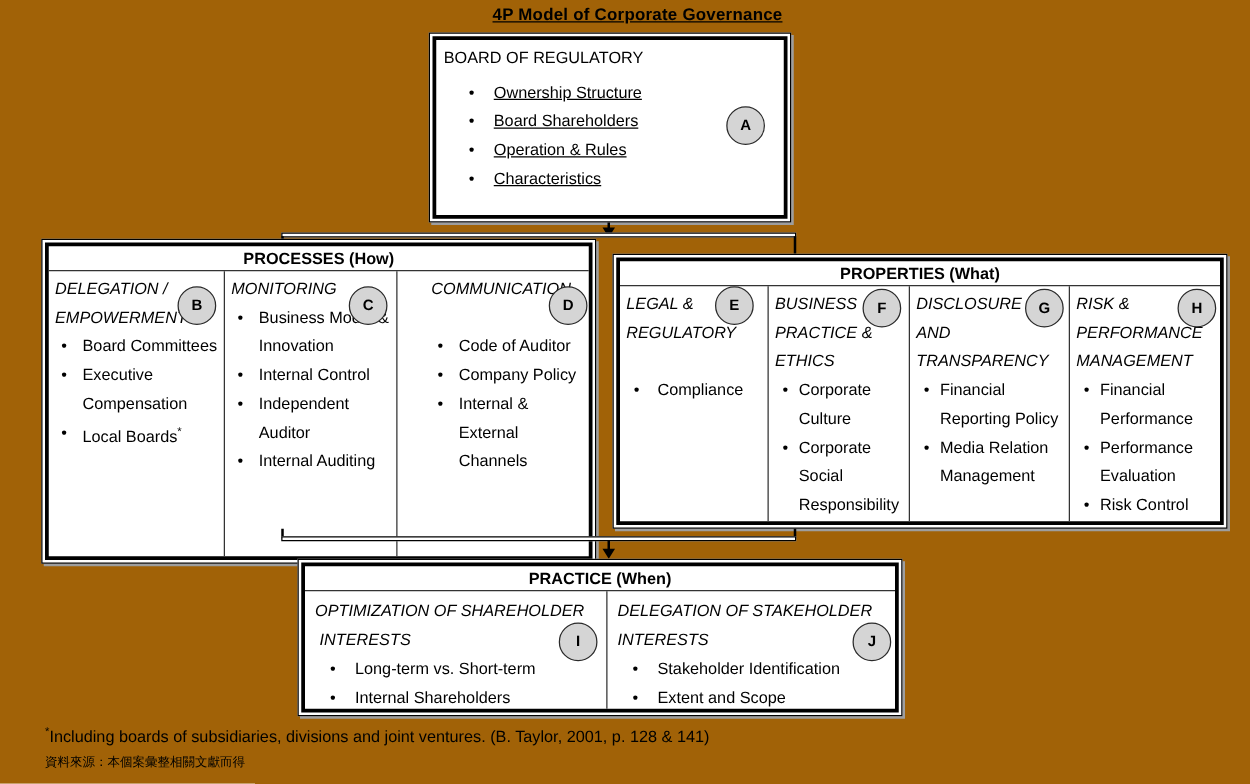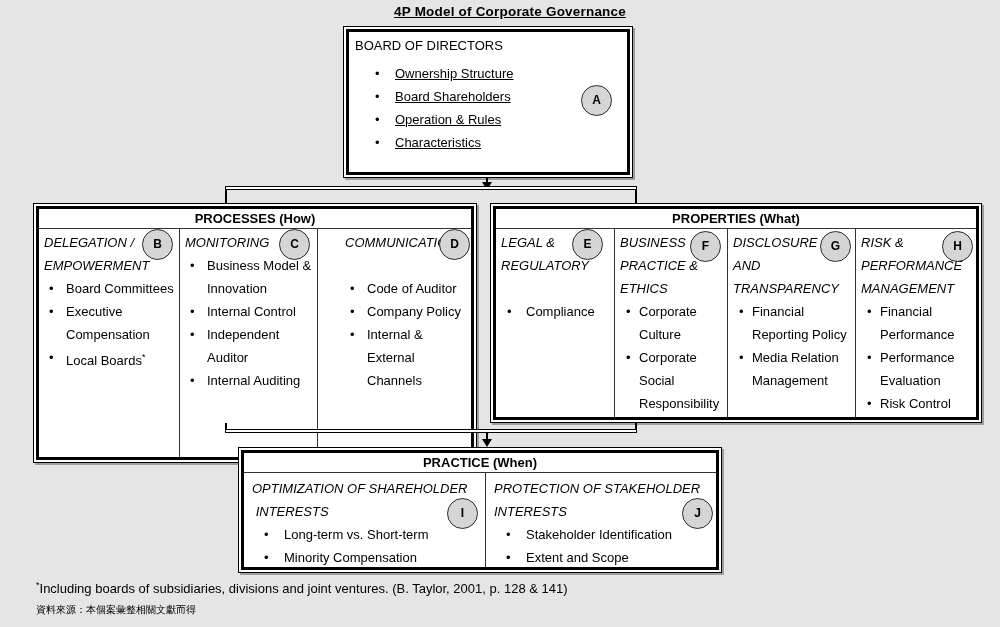--- a/index.html
+++ b/index.html
@@ -1,17 +1,17 @@
 <!DOCTYPE html>
 <html style="--badge-fill: #d5d5d5; --shadow: #9e9e9e;"><head>
 <meta charset="utf-8">
 <style>
   html,body { margin:0; padding:0; background:#fff; }
   .canvas {
-    position:relative; width:1000px; height:627px; background:#e5e5e5;
+    position:relative; width:1000px; height:627px; background:#a16207;
     font-family:"Liberation Sans","DejaVu Sans",sans-serif; color:#000;
     font-size:13px; overflow:hidden;
   }
   .title {
     position:absolute; top:4px; left:260px; width:500px; text-align:center;
     font-weight:bold; font-size:13.5px; text-decoration:underline; letter-spacing:0.2px;
   }
   
   .box {
     position:absolute; background:#fff; border:1px solid #000; padding:2px;
@@ -71,38 +71,38 @@
 </head>
 <body>
 
 <div class="canvas">
 
   <div class="title">4P Model of Corporate Governance</div>
 
   <div class="box" style="left:343px; top:26px; width:290px; height:152px;">
     <div class="box-inner">
       <div class="people-body">
-        <div class="subheader">BOARD OF DIRECTORS</div>
+        <div class="subheader">BOARD OF REGULATORY</div>
         <div class="people-bullets">
           <div class="b-item">Ownership Structure</div>
           <div class="b-item">Board Shareholders</div>
           <div class="b-item">Operation &amp; Rules</div>
           <div class="b-item">Characteristics</div>
         </div>
       </div>
     </div>
   </div>
 
   <div class="vline" style="left:486px; top:178px; height:5px;"></div>
   <div class="arrowhead" style="left:482px; top:182px;"></div>
   <div class="hline-dbl" style="left:225px; top:186px; width:412px;"></div>
   <div class="vline" style="left:225px; top:189px; height:14px;"></div>
   <div class="vline" style="left:635px; top:189px; height:14px;"></div>
 
-  <div class="box" style="left:33px; top:203px; width:444px; height:260px;">
+  <div class="box" style="left:33px; top:191px; width:444px; height:260px;">
     <div class="box-inner">
       <div class="box-header">PROCESSES (How)</div>
       <div class="cols processes-cols">
         <div class="col" style="width:140px; flex:0 0 auto;">
           <div class="col-title">DELEGATION /
 EMPOWERMENT</div>
           <div class="b-item">Board Committees</div>
           <div class="b-item">Executive
 Compensation</div>
           <div class="b-item">Local Boards<sup>*</sup></div>
@@ -176,24 +176,24 @@
   <div class="arrowhead" style="left:482px; top:439px;"></div>
 
   <div class="box" style="left:238px; top:447px; width:484px; height:126px;">
     <div class="box-inner">
       <div class="box-header">PRACTICE (When)</div>
       <div class="cols purposes-cols">
         <div class="col" style="width:241px; flex:0 0 auto;">
           <div class="col-title">OPTIMIZATION OF SHAREHOLDER
  INTERESTS</div>
           <div class="b-item">Long-term vs. Short-term</div>
-          <div class="b-item">Minority Compensation</div>
+          <div class="b-item">Internal Shareholders</div>
         </div>
         <div class="col" style="flex:1 1 auto;">
-          <div class="col-title">PROTECTION OF STAKEHOLDER
+          <div class="col-title">DELEGATION OF STAKEHOLDER
 INTERESTS</div>
           <div class="b-item">Stakeholder Identification</div>
           <div class="b-item">Extent and Scope</div>
         </div>
       </div>
     </div>
   </div>
 
   <div class="badge" style="left:581px; top:85px;">A</div>
   <div class="badge" style="left:142px; top:229px;">B</div>

